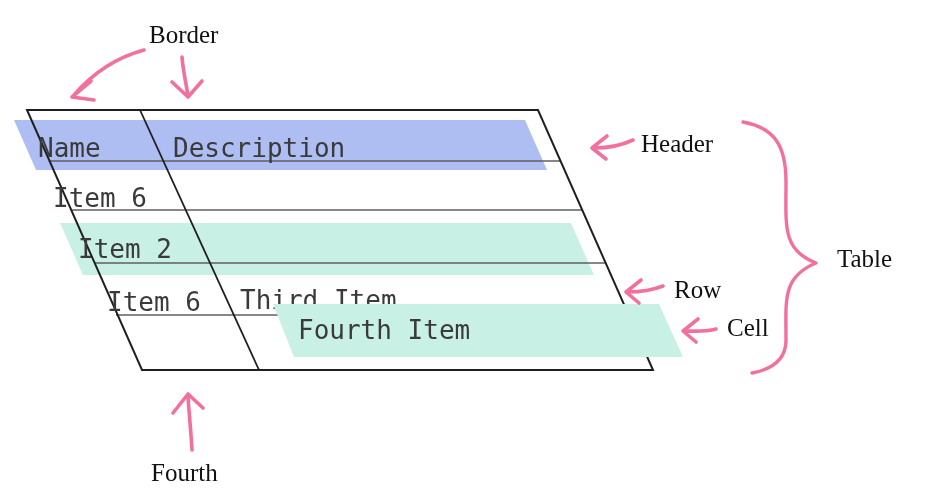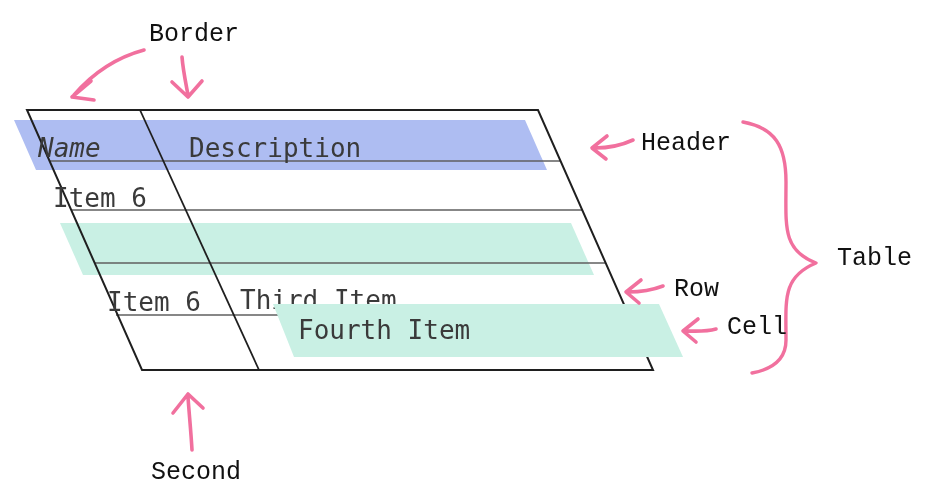--- a/index.html
+++ b/index.html
@@ -6,21 +6,21 @@
   .stage{
     position:relative;
     width:927px;height:503px;
     background:#ffffff;
     overflow:hidden;
     font-family:"Liberation Sans", sans-serif;
   }
   .layer{position:absolute;left:0;top:0;width:927px;height:503px;pointer-events:none;}
   .label{
     position:absolute;
-    font-family:Liberation Mono, monospace;
+    font-family:Liberation Serif, serif;
     font-size:25px;
     line-height:26px;
     color:#111111;
     white-space:nowrap;
   }
   .mono{
     position:absolute;
     font-family:"DejaVu Sans Mono","Liberation Mono",monospace;
     font-size:26px;
     line-height:27px;
@@ -44,25 +44,26 @@
     <line x1="71" y1="210" x2="582" y2="210" stroke="#5f5f5f" stroke-width="1.6"></line>
     <line x1="95" y1="263" x2="606" y2="263" stroke="#5f5f5f" stroke-width="1.6"></line>
     <line x1="116" y1="315" x2="629" y2="315" stroke="#5f5f5f" stroke-width="1.6"></line>
 
     <line x1="140" y1="110" x2="259" y2="370" stroke="#1f1f1f" stroke-width="1.8"></line>
 
     <polygon points="27,110 538,110 653,370 142,370" fill="none" stroke="#1f1f1f" stroke-width="2"></polygon>
   </svg>
 
   <div class="layer z1">
-    <div class="mono" style="left:38px;top:135px;font-style:italic;">Name</div>
-    <div class="mono" style="left:173px;top:135px;margin-left:16px;">Description</div>
+    <div class="mono" style="left:38px;top:135px;">Name</div>
+    <div class="mono" style="left:173px;top:135px;">Description</div>
 
     <div class="mono" style="left:53px;top:185px;">Item 6</div>
 
+    <div class="mono" style="left:78px;top:236px;">Item 2</div>
 
     <div class="mono" style="left:107px;top:289px;">Item 6</div>
     <div class="mono" style="left:240px;top:287px;">Third Item</div>
   </div>
 
   <svg class="layer z2" width="927" height="503" viewBox="0 0 927 503">
     <polygon points="273,304 659,304 683,357 294,357" fill="#c9f0e4"></polygon>
   </svg>
 
   <div class="layer z3">
@@ -85,16 +86,16 @@
 
     <path d="M743,122 C775,128 786,146 786,182 C786,226 782,250 816,263 C782,277 786,300 786,340 C786,362 768,370 752,373" stroke="#f1709e" stroke-width="3.4"></path>
   </svg>
 
   <div class="layer z5">
     <div class="label" style="left:149px;top:22px;">Border</div>
     <div class="label" style="left:641px;top:131px;">Header</div>
     <div class="label" style="left:837px;top:246px;">Table</div>
     <div class="label" style="left:674px;top:277px;text-align:right;">Row</div>
     <div class="label" style="left:727px;top:315px;">Cell</div>
-    <div class="label" style="left:151px;top:460px;">Second</div>
+    <div class="label" style="left:151px;top:460px;">Fourth</div>
   </div>
 
 </div>
 
 </body></html>

